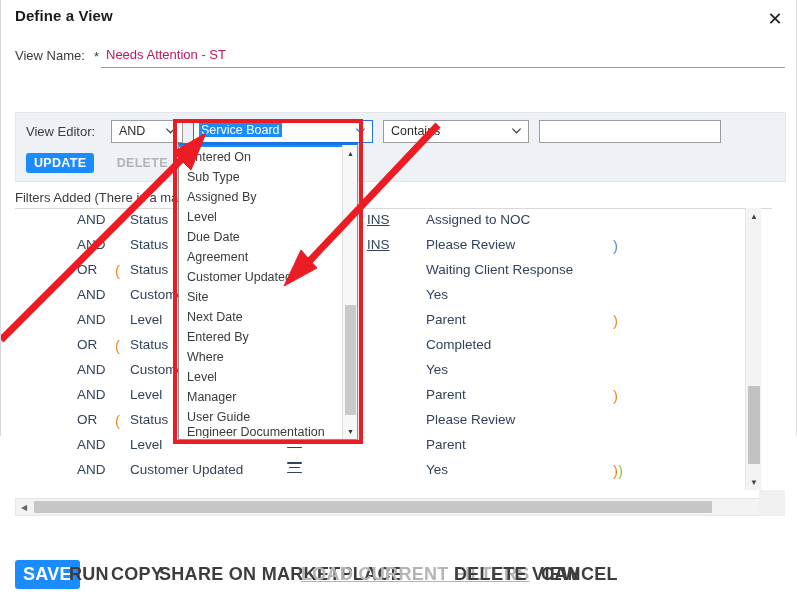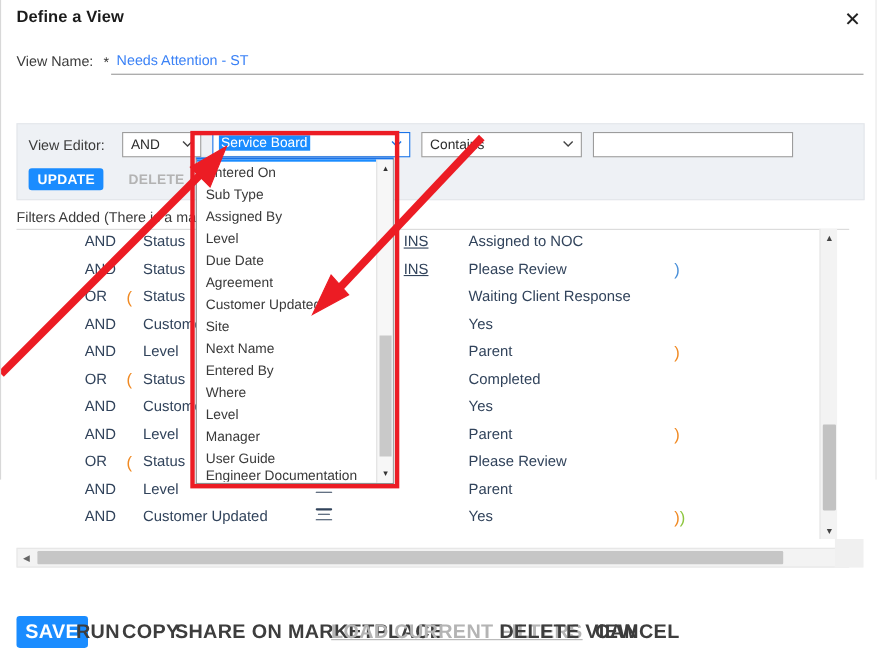--- a/index.html
+++ b/index.html
@@ -44,21 +44,21 @@
   .req-star {
     position: absolute; left: 93px; top: 5px;
     font-size: 13px; color: #3b3b3b;
   }
   .viewname-input {
     position: absolute; left: 100px; top: 0px;
     width: 684px; height: 24px;
     border: none; border-bottom: 1px solid #9a9a9a;
     background: transparent;
     font-family: "Liberation Sans", sans-serif;
-    font-size: 13px; color: #3b82f6;
+    font-size: 13px; color: #be185d;
     padding: 0 0 2px 5px;
     outline: none;
   }
 
   
   .chk-row { position: absolute; left: 0; top: 80px; width: 797px; height: 24px; }
   .chk-wrap { position: absolute; display: flex; align-items: center; cursor: pointer; }
   .chk-wrap.one { left: 14px; top: 0; }
   .chk-wrap.two { left: 214px; top: 0; }
   .chk-box {
@@ -402,21 +402,21 @@
     <div class="dd-first"></div>
     <div class="dd-items" id="dd-items">
         <div class="dd-item">Entered On</div>
         <div class="dd-item">Sub Type</div>
         <div class="dd-item">Assigned By</div>
         <div class="dd-item">Level</div>
         <div class="dd-item">Due Date</div>
         <div class="dd-item">Agreement</div>
         <div class="dd-item">Customer Updated</div>
         <div class="dd-item">Site</div>
-        <div class="dd-item">Next Name</div>
+        <div class="dd-item">Next Date</div>
         <div class="dd-item">Entered By</div>
         <div class="dd-item">Where</div>
         <div class="dd-item">Level</div>
         <div class="dd-item">Manager</div>
         <div class="dd-item">User Guide</div>
         <div class="dd-item clipped">Engineer Documentation</div>
       </div>
     <div class="dd-scroll">
       <div class="arrow up">▲</div>
       <div class="thumb"></div>

